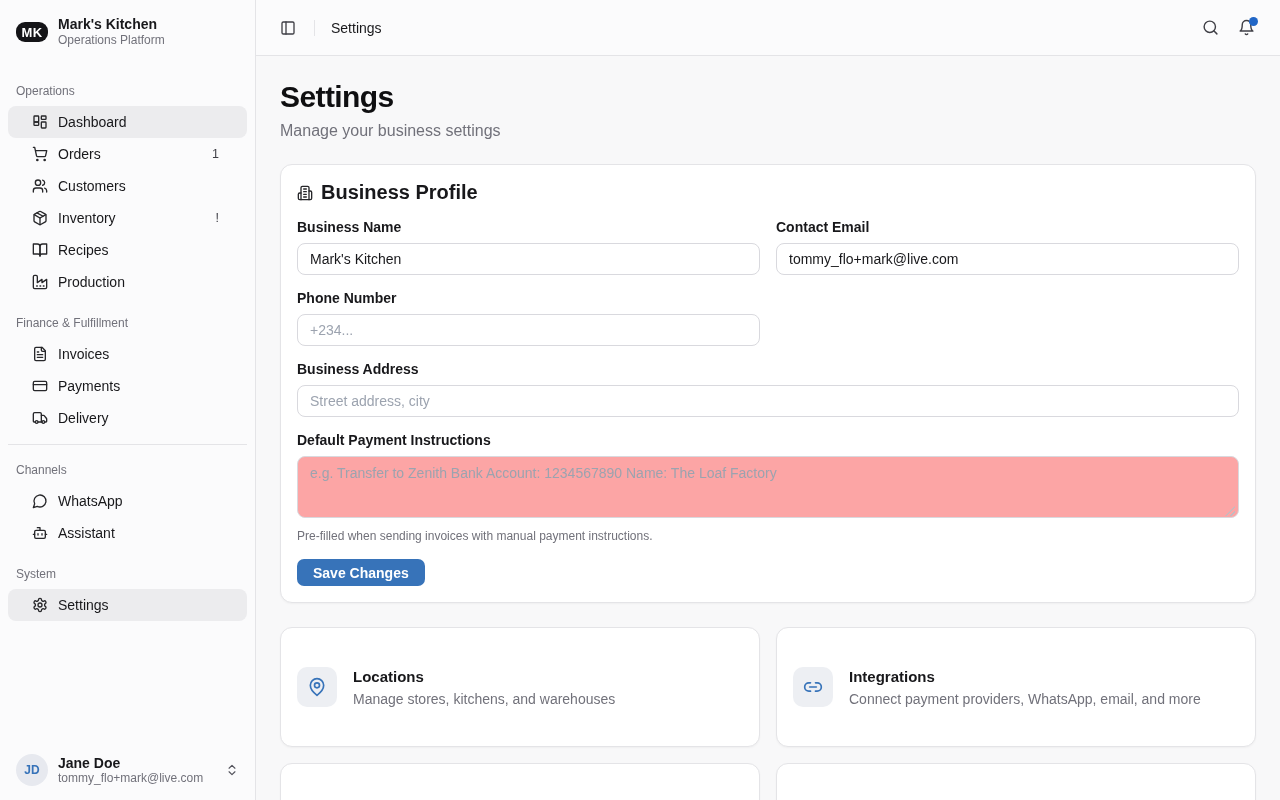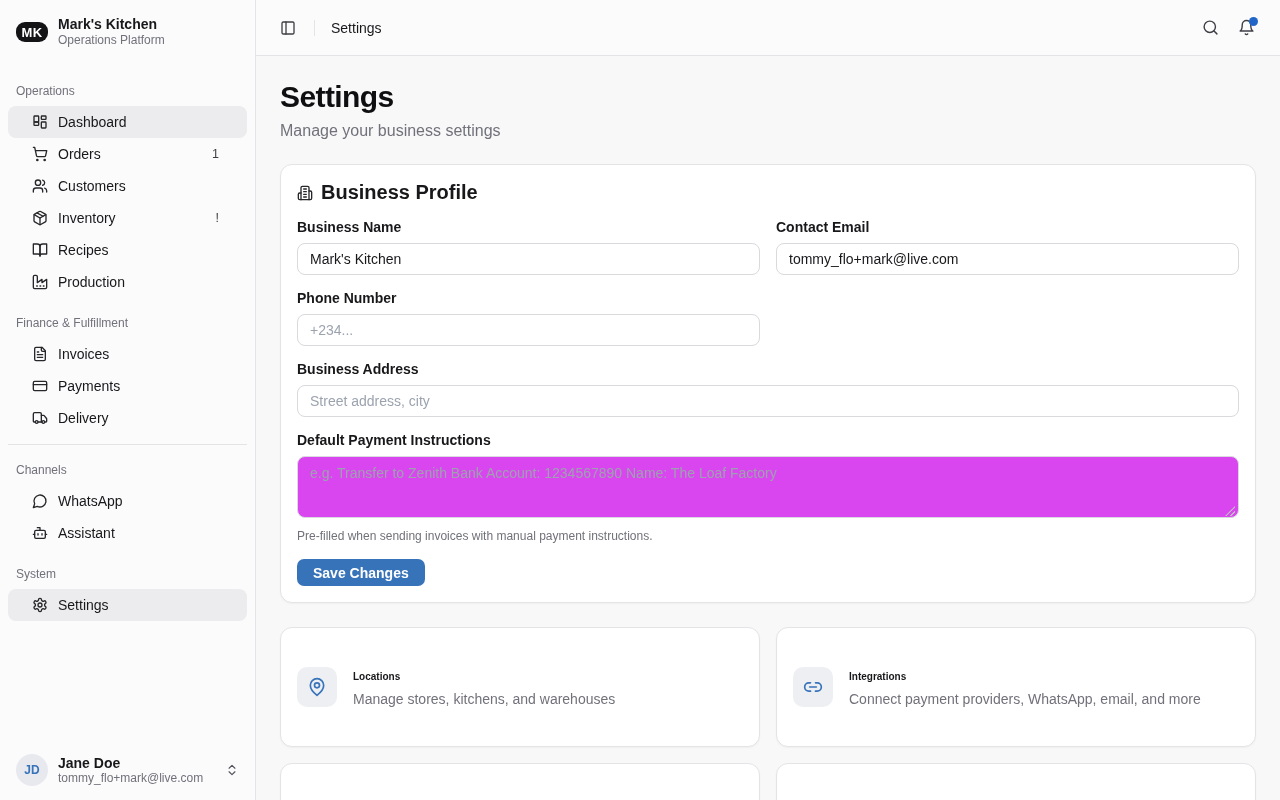--- a/index.html
+++ b/index.html
@@ -99,21 +99,21 @@
   .field label{font-size:14px;font-weight:600;margin-bottom:7px;line-height:18px;}
   .text-input{
     height:32px;border:1px solid var(--input-border);border-radius:8px;background:#fff;
     padding:0 12px;font-size:14px;font-family:inherit;color:var(--text);width:100%;outline:none;
   }
   .text-input::placeholder{color:var(--faint);}
   .text-input:disabled{background:#f4f4f5;border-color:#ebebee;color:#8a8f98;}
   .textarea-wrap{position:relative;}
   textarea.text-area{
     width:100%;height:62px;border:1px solid var(--input-border);border-radius:8px;
-    padding:8px 12px;font-size:14px;font-family:inherit;color:var(--text);resize:none;outline:none;background:#d946ef;
+    padding:8px 12px;font-size:14px;font-family:inherit;color:var(--text);resize:none;outline:none;background:#fca5a5;
   }
   textarea.text-area::placeholder{color:var(--faint);}
   .resize-grip{
     position:absolute;right:4px;bottom:5px;width:10px;height:10px;pointer-events:none;
     background:repeating-linear-gradient(135deg,transparent 0 2.5px,#bdbdc2 2.5px 4px);
     clip-path:polygon(100% 0,100% 100%,0 100%);
   }
   .field-help{font-size:12px;color:var(--muted);margin-top:8px;}
   .save-btn{
     margin-top:16px;align-self:flex-start;
@@ -122,21 +122,21 @@
   }
   .cards-row{display:flex;gap:16px;margin-top:24px;}
   .cards-row.partial{margin-top:16px;}
   .link-card{
     flex:1;height:120px;padding:16px;display:flex;align-items:center;gap:16px;cursor:pointer;
   }
   .tile-icon{
     width:40px;height:40px;border-radius:10px;background:#edeff3;flex:none;
     display:flex;align-items:center;justify-content:center;color:var(--accent);
   }
-  .tile-title{font-size:10px;font-weight:700;line-height:19px;}
+  .tile-title{font-size:15px;font-weight:700;line-height:19px;}
   .tile-desc{font-size:14px;color:var(--muted);margin-top:4px;line-height:18px;}
 </style>
 </head>
 <body>
 
 <aside class="sidebar">
   <div class="brand">
     <div class="brand-logo">MK</div>
     <div class="brand-text">
       <div class="brand-name">Mark's Kitchen</div>

